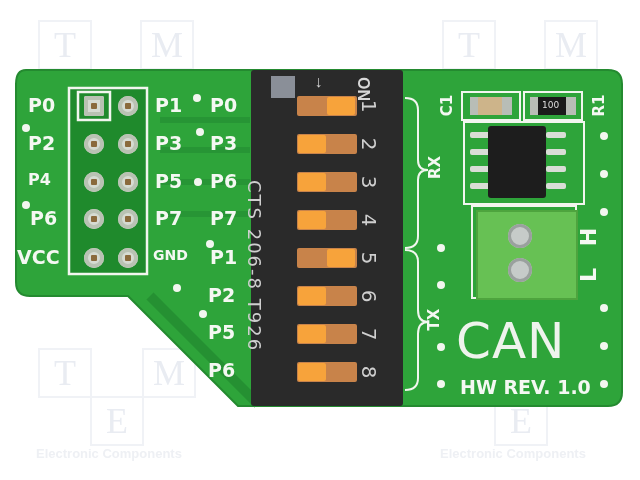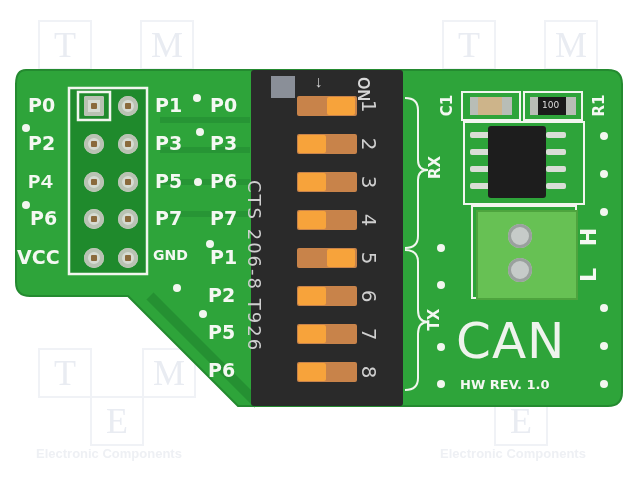--- a/index.html
+++ b/index.html
@@ -74,21 +74,21 @@
   <div class="pin" style="left:84px;top:172px;"></div>
   <div class="pin" style="left:118px;top:172px;"></div>
   <div class="pin" style="left:84px;top:209px;"></div>
   <div class="pin" style="left:118px;top:209px;"></div>
   <div class="pin" style="left:84px;top:248px;"></div>
   <div class="pin" style="left:118px;top:248px;"></div>
 </div>
 
 <div class="silk" style="left:28px;top:96px;font-size:19px;">P0</div>
 <div class="silk" style="left:28px;top:134px;font-size:19px;">P2</div>
-<div class="silk" style="left:28px;top:172px;font-size:21px;font-family:Liberation Mono, monospace;">P4</div>
+<div class="silk" style="left:28px;top:172px;font-size:16px;">P4</div>
 <div class="silk" style="left:30px;top:209px;font-size:19px;">P6</div>
 <div class="silk" style="left:17px;top:248px;font-size:19px;">VCC</div>
 
 <div class="silk" style="left:155px;top:96px;font-size:19px;">P1</div>
 <div class="silk" style="left:155px;top:134px;font-size:19px;">P3</div>
 <div class="silk" style="left:155px;top:172px;font-size:19px;">P5</div>
 <div class="silk" style="left:155px;top:209px;font-size:19px;">P7</div>
 <div class="silk" style="left:153px;top:248px;font-size:14px;">GND</div>
 
 <div class="silk" style="left:210px;top:96px;font-size:19px;">P0</div>
@@ -180,13 +180,13 @@
 </div>
 
 <div class="terminal">
   <div class="screw" style="top:12px;"></div>
   <div class="screw" style="top:46px;"></div>
 </div>
 <div class="silk" style="left:580px;top:226px;font-size:22px;transform:rotate(-90deg);">H</div>
 <div class="silk" style="left:582px;top:264px;font-size:22px;transform:rotate(-90deg);">L</div>
 
 <div class="silk" style="left:456px;top:316px;font-size:50px;font-weight:normal;color:#eef3ec;letter-spacing:1px;">CAN</div>
-<div class="silk" style="left:460px;top:378px;font-size:13px;">HW REV. 1.0</div>
+<div class="silk" style="left:460px;top:378px;font-size:19px;">HW REV. 1.0</div>
 
 </body></html>

